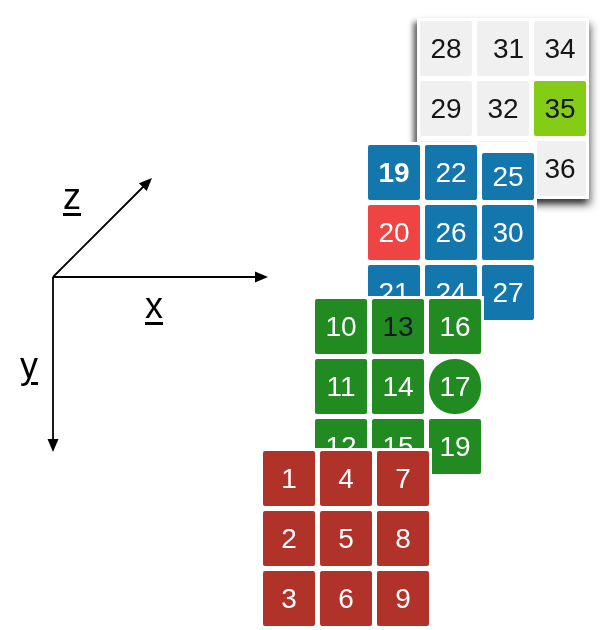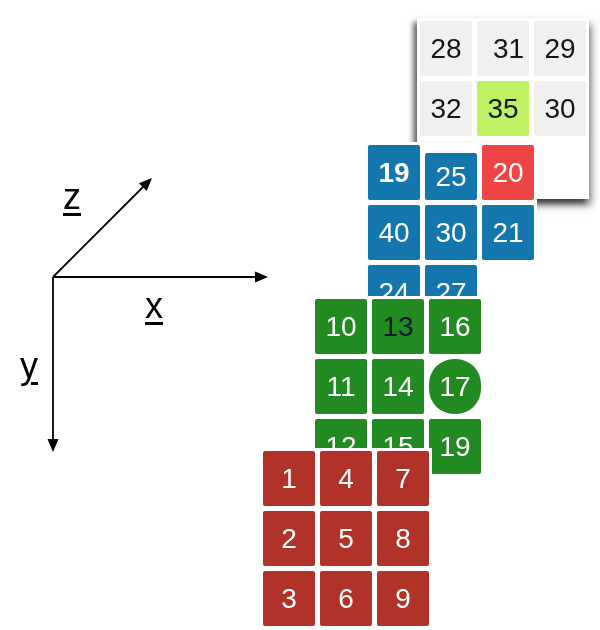--- a/index.html
+++ b/index.html
@@ -61,32 +61,34 @@
     <polygon points="53,452 47.5,439 58.5,439" fill="#000000"></polygon>
   </svg>
 
   <span class="axis-label" id="label-z">z</span>
   <span class="axis-label" id="label-x">x</span>
   <span class="axis-label" id="label-y">y</span>
 
   <div class="card card-back">
       <div class="cell" style="background: rgb(240, 240, 240); color: rgb(22, 22, 22);">28</div>
       <div class="cell" style="background: rgb(240, 240, 240); color: rgb(22, 22, 22); padding-left: 11px;">31</div>
+      <div class="cell" style="background: rgb(240, 240, 240); color: rgb(22, 22, 22);">34</div>
       <div class="cell" style="background: rgb(240, 240, 240); color: rgb(22, 22, 22);">29</div>
       <div class="cell" style="background: rgb(240, 240, 240); color: rgb(22, 22, 22);">32</div>
-      <div class="cell" style="background: #bef264; color: rgb(22, 22, 22);">35</div>
+      <div class="cell" style="background: #84cc16; color: rgb(22, 22, 22);">35</div>
       <div class="cell" style="background: rgb(240, 240, 240); color: rgb(22, 22, 22);">30</div>
       <div class="cell" style="background: rgb(240, 240, 240); color: rgb(22, 22, 22);">33</div>
       <div class="cell" style="background: rgb(240, 240, 240); color: rgb(22, 22, 22);">36</div>
     </div>
   <div class="card card-blue">
       <div class="cell" style="background: rgb(19, 118, 172); color: rgb(255, 255, 255); font-weight: bold;">19</div>
+      <div class="cell" style="background: rgb(19, 118, 172); color: rgb(255, 255, 255);">22</div>
       <div class="cell" style="background: rgb(19, 118, 172); color: rgb(255, 255, 255); margin-top: 8px;">25</div>
       <div class="cell" style="background: #ef4444; color: rgb(255, 255, 255);">20</div>
-      <div class="cell" style="background: rgb(19, 118, 172); color: rgb(255, 255, 255);">40</div>
+      <div class="cell" style="background: rgb(19, 118, 172); color: rgb(255, 255, 255);">26</div>
       <div class="cell" style="background: rgb(19, 118, 172); color: rgb(255, 255, 255);">30</div>
       <div class="cell" style="background: rgb(19, 118, 172); color: rgb(255, 255, 255);">21</div>
       <div class="cell" style="background: rgb(19, 118, 172); color: rgb(255, 255, 255);">24</div>
       <div class="cell" style="background: rgb(19, 118, 172); color: rgb(255, 255, 255);">27</div>
     </div>
   <div class="card card-green">
       <div class="cell" style="background: rgb(33, 138, 33); color: rgb(255, 255, 255);">10</div>
       <div class="cell" style="background: rgb(33, 138, 33); color: #0f172a;">13</div>
       <div class="cell" style="background: rgb(33, 138, 33); color: rgb(255, 255, 255);">16</div>
       <div class="cell" style="background: rgb(33, 138, 33); color: rgb(255, 255, 255);">11</div>

